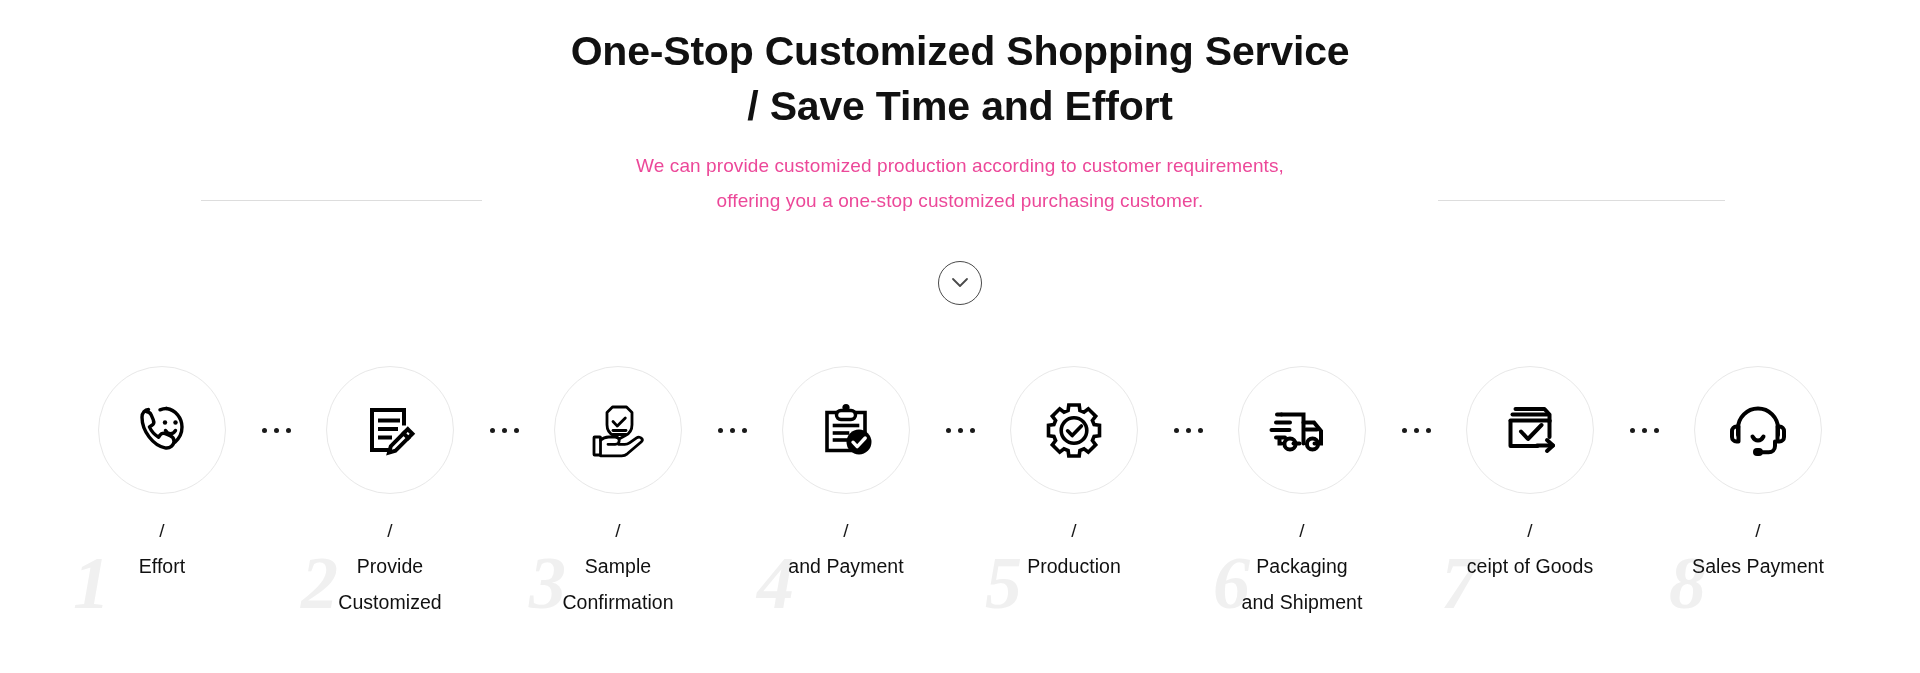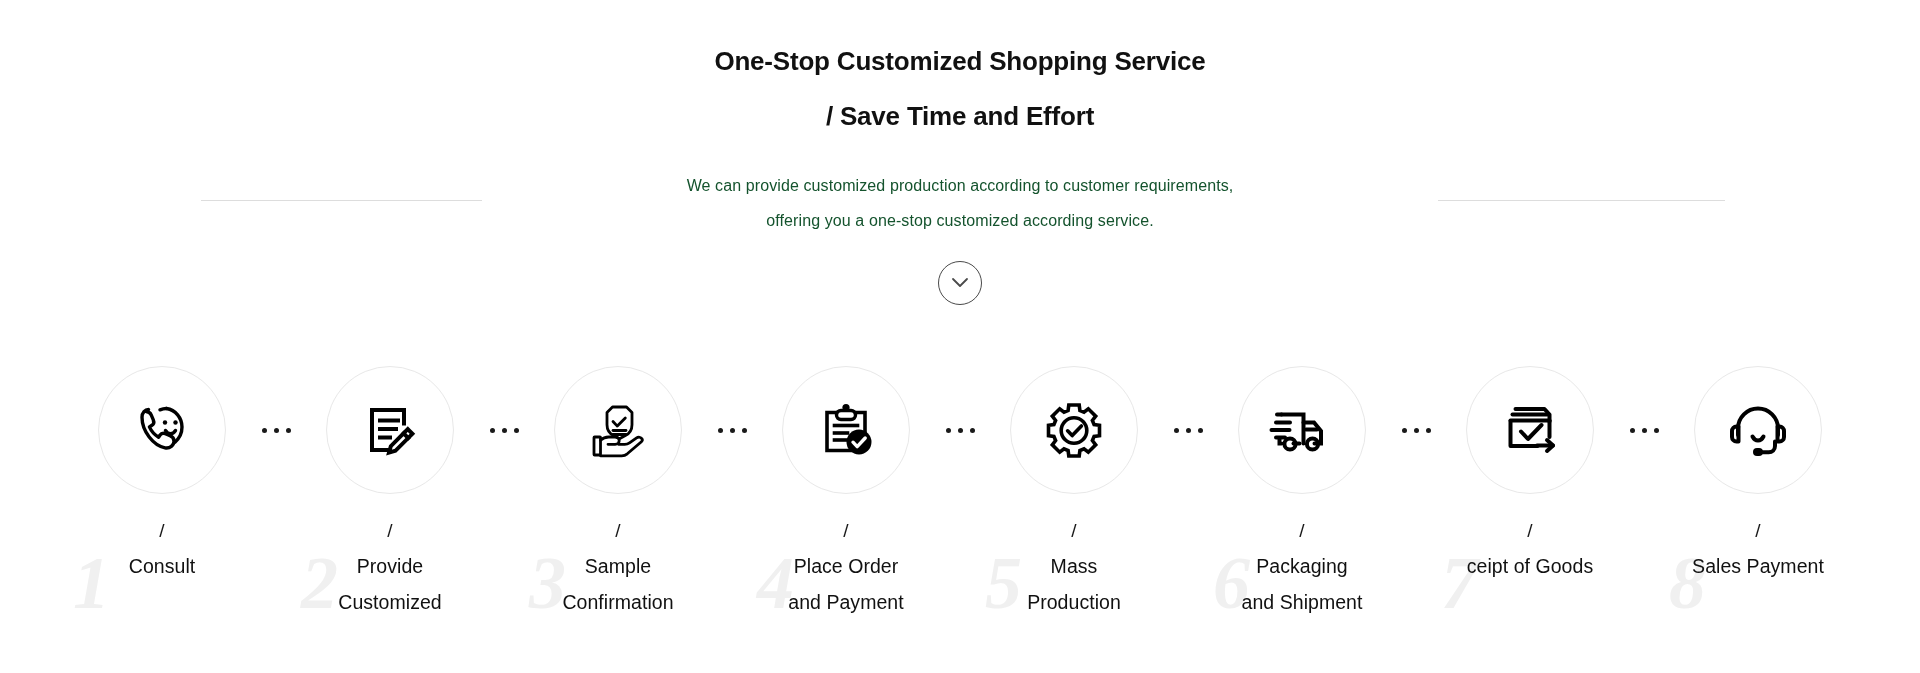--- a/index.html
+++ b/index.html
@@ -8,36 +8,36 @@
     background: #ffffff;
     font-family: "Liberation Sans", "DejaVu Sans", sans-serif;
     overflow: hidden;
   }
   .page { position: relative; width: 1920px; height: 673px; background:#fff; }
 
   
   .header { position:absolute; top:0; left:0; width:1920px; }
   .title {
     text-align:center;
-    font-size: 26px;
+    font-size: 41px;
     line-height: 55px;
     font-weight: 700;
     color:#111111;
     letter-spacing: -0.2px;
-    padding-top: 34px;
+    padding-top: 24px;
   }
   .title .line2 { display:block; }
 
   .subtitle {
     text-align:center;
-    font-size: 16px;
+    font-size: 19px;
     line-height: 35px;
-    color:#14532d;
+    color:#ec4899;
     font-weight: 400;
-    margin-top: 24px;
+    margin-top: 14px;
     letter-spacing: 0.1px;
   }
   .subtitle .sline { display:block; }
 
   .rule {
     position:absolute;
     top: 200px;
     height: 1px;
     background: #dddddd;
   }
@@ -148,21 +148,21 @@
 
 <div class="page">
 
   <div class="header">
     <h1 class="title">
       <span>One-Stop Customized Shopping Service</span>
       <span class="line2">/ Save Time and Effort</span>
     </h1>
     <p class="subtitle">
       <span class="sline">We can provide customized production according to customer requirements,</span>
-      <span class="sline">offering you a one-stop customized according service.</span>
+      <span class="sline">offering you a one-stop customized purchasing customer.</span>
     </p>
   </div>
 
   <div class="rule left"></div>
   <div class="rule right"></div>
 
   <div class="chevron-wrap">
     <div class="chevron-btn">
       <span>
         <svg width="18" height="12" viewBox="0 0 18 12" fill="none">
@@ -184,21 +184,21 @@
             <circle cx="48.5" cy="27.5" r="2.2" fill="#000" stroke="none"></circle>
             <path d="M38.5 35.5c1.4 2.2 3.2 3.3 5 3.3s3.6-1.1 5-3.3"></path>
             <path d="M21.5 14.5c-3.4 0-6.5 3.1-6.5 7.8 0 14 11.5 28.5 23 30.5 5 .9 9-2.6 9-6.6 0-2.6-1.6-4.6-4-5.6l-4.6-1.9c-2-.8-4.3-.2-5.5 1.6l-1.3 1.9c-4-2.4-7.3-6-9.2-10.3l2.2-1.4c1.9-1.2 2.6-3.6 1.7-5.7l-2-4.7c-1-2.3-2.9-3.6-5.3-3.6z"></path>
           </svg>
         </span>
       </div>
       <div class="caption">
         <div class="bignum">1</div>
         <div class="slash">/</div>
         <div class="labels">
-          <span>Consult</span>
+          <span>Effort</span>
         </div>
       </div>
     </div>
 
     <div class="sep">
         <i></i>
         <i></i>
         <i></i>
       </div>
 
@@ -274,21 +274,20 @@
             <path d="M23.5 45h13"></path>
             <circle cx="48" cy="47" r="12.5" fill="#000" stroke="none"></circle>
             <path d="M42 47.2l4.2 4.4 8-8.6" stroke="#fff" stroke-width="3.4" stroke-linecap="round" stroke-linejoin="round"></path>
           </svg>
         </span>
       </div>
       <div class="caption">
         <div class="bignum">4</div>
         <div class="slash">/</div>
         <div class="labels">
-          <span>Place Order</span>
           <span>and Payment</span>
         </div>
       </div>
     </div>
 
     <div class="sep">
         <i></i>
         <i></i>
         <i></i>
       </div>
@@ -300,21 +299,20 @@
             <path d="M29.8 10h10.4l.7 5.4 4.1 1.7 4.3-3.3 7.4 7.4-3.3 4.3 1.7 4.1 5.4.7v10.4l-5.4.7-1.7 4.1 3.3 4.3-7.4 7.4-4.3-3.3-4.1 1.7-.7 5.4H29.8l-.7-5.4-4.1-1.7-4.3 3.3-7.4-7.4 3.3-4.3-1.7-4.1-5.4-.7V30.3l5.4-.7 1.7-4.1-3.3-4.3 7.4-7.4 4.3 3.3 4.1-1.7z"></path>
             <circle cx="35" cy="35.5" r="12.8"></circle>
             <path d="M28.6 35.8l4.6 4.8 9.2-9.6" stroke-width="3.6" stroke-linecap="round" stroke-linejoin="round"></path>
           </svg>
         </span>
       </div>
       <div class="caption">
         <div class="bignum">5</div>
         <div class="slash">/</div>
         <div class="labels">
-          <span>Mass</span>
           <span>Production</span>
         </div>
       </div>
     </div>
 
     <div class="sep">
         <i></i>
         <i></i>
         <i></i>
       </div>

